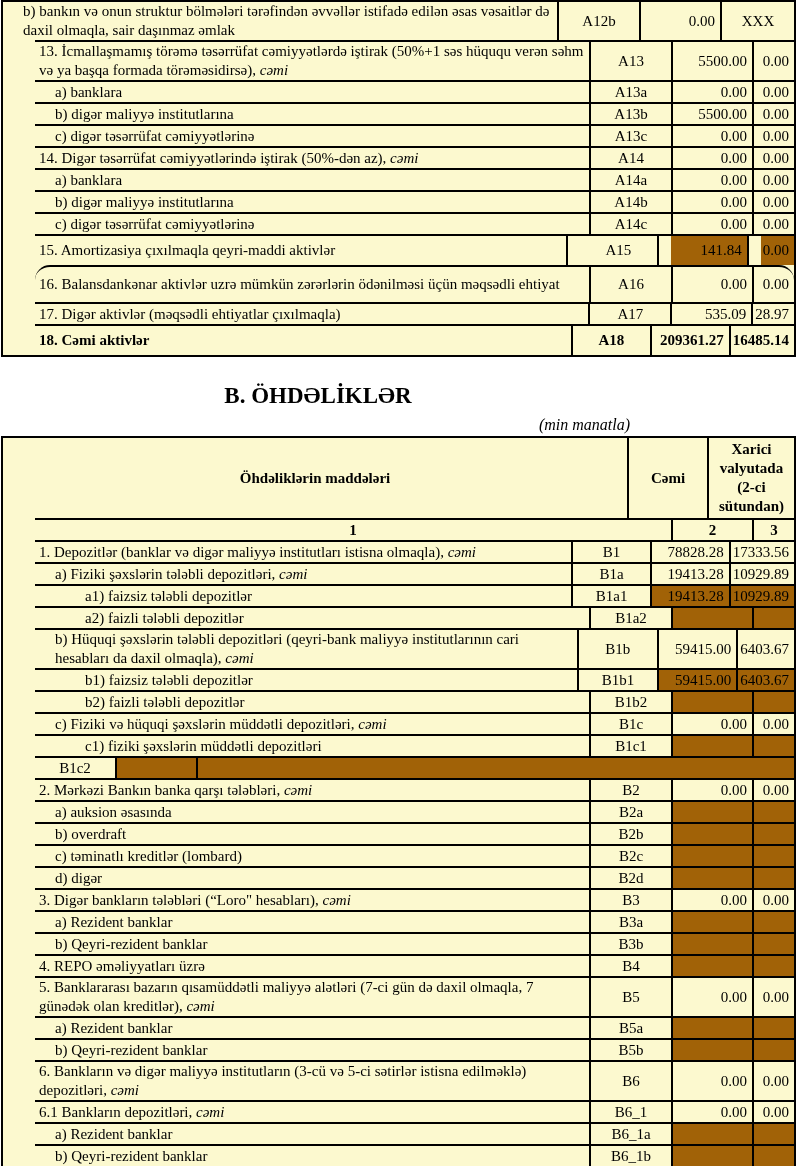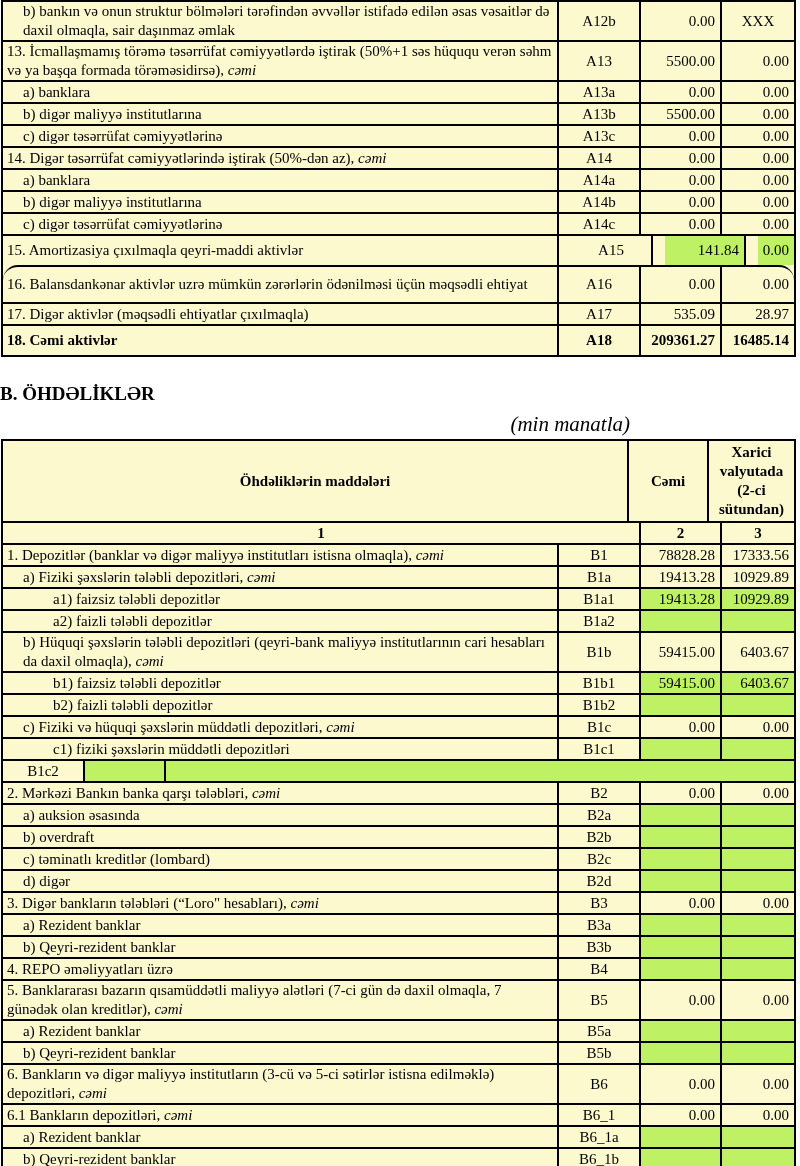--- a/index.html
+++ b/index.html
@@ -13,21 +13,21 @@
   .doc { width: 636px; }
 
   
   .tbl {
     width: 795px;
     margin-left: 1px;
     background: var(--tbl-bg, #fcf9cf);
     border: 2px solid #000;
     box-sizing: border-box;
   }
-  .tbl > .row + .row { border-top: 2px solid #000; }
+  .tbl > .row + .row { border-top: 2px solid #000; margin-left: 32px; }
   .row {
     display: flex;
     align-items: stretch;
     min-height: 20px;
     font-size: 15px;
     line-height: 19px;
   }
   .c {
     display: flex;
     align-items: center;
@@ -41,40 +41,40 @@
   .c-fx.xxx { justify-content: center; text-align: center; padding: 0 2px; }
 
   .lblw { display: block; width: 100%; }
   .it:not(:empty) { font-style: italic; }
   .it:not(:empty)::before { content: "\00a0"; }
 
   .ind0 .c-label { padding-left: 4px; }
   .ind1 .c-label { padding-left: 20px; }
   .ind2 .c-label { padding-left: 50px; }
 
-  .white .c-cemi, .white .c-fx { background: #bef264; }
+  .white .c-cemi, .white .c-fx { background: #a16207; }
   .bold { font-weight: bold; }
 
   
   .hdr { min-height: 75px; }
   .hc  { justify-content: center; text-align: center; font-weight: bold; padding: 2px 10px; }
   .idx { font-weight: bold; }
   .idx .c { justify-content: center; text-align: center; padding: 0 2px; }
 
   
   .b-title {
-    text-align: left;
+    text-align: center;
     font-weight: bold;
-    font-size: 19px;
+    font-size: 23px;
     margin: 26px 0 7px 0;
   }
   .unit-note {
     text-align: right;
     font-style: italic;
-    font-size: 21px;
+    font-size: 16px;
     margin: 0 6px 2px 0;
     padding-left: 32px;
   }
 </style>
 </head>
 <body>
 
 <div class="doc">
 
   <div class="tbl" id="assets-table">

